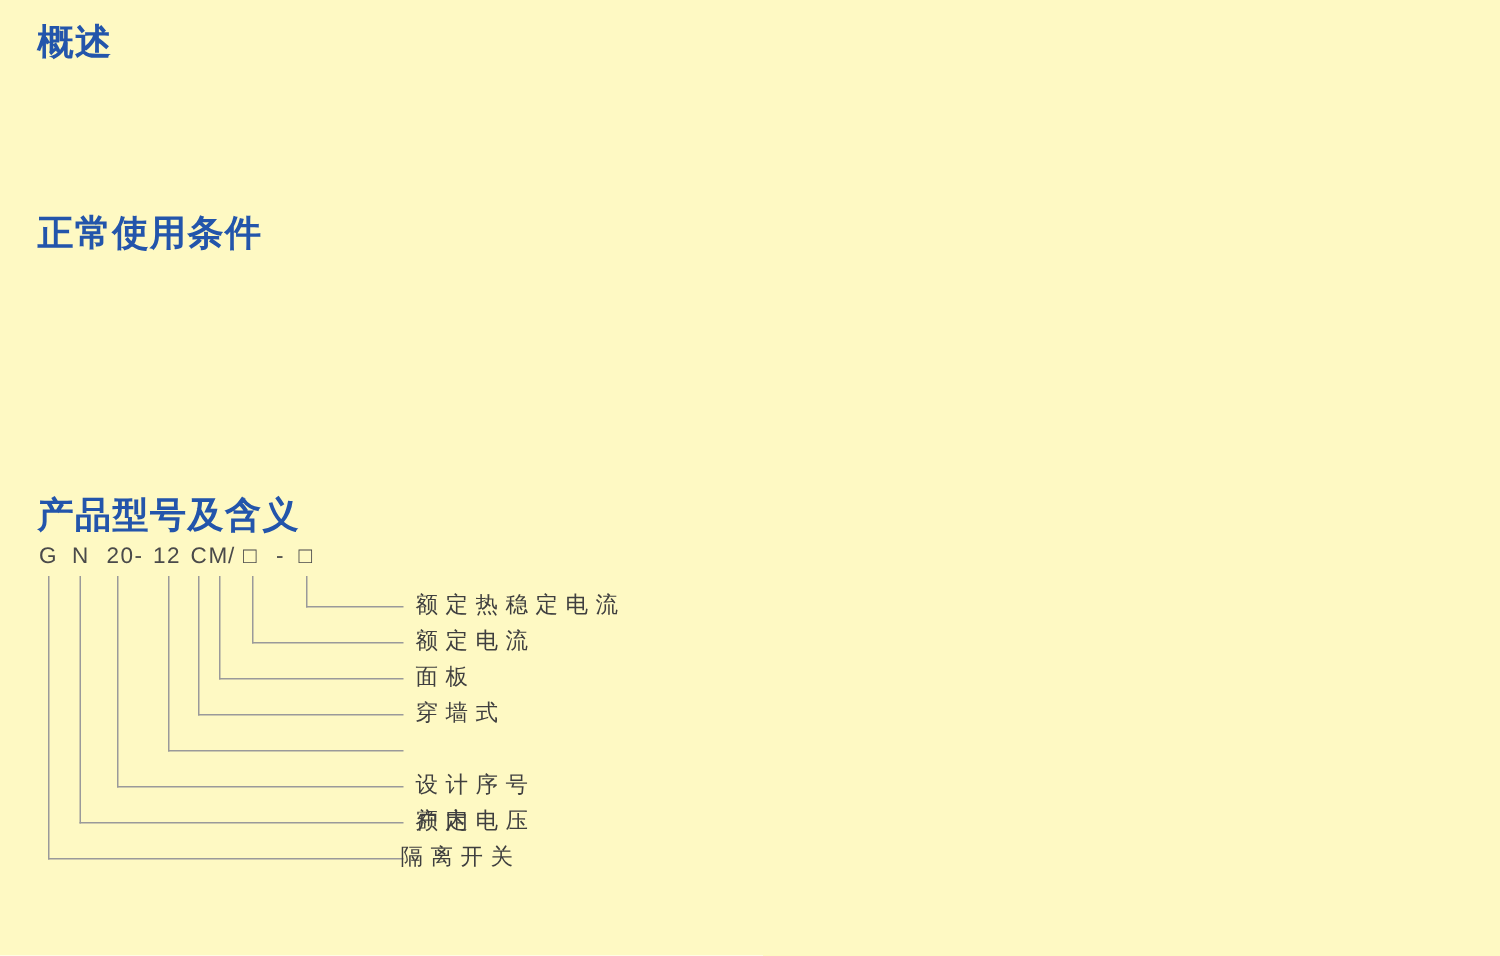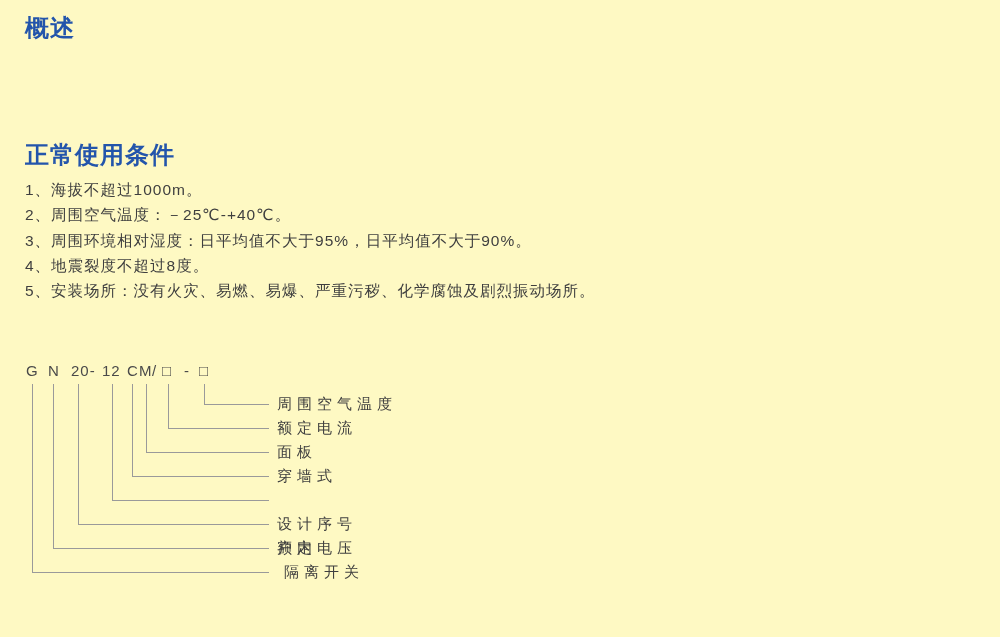--- a/index.html
+++ b/index.html
@@ -45,51 +45,45 @@
 </head>
 <body>
 
 <div class="page">
 
   <div class="sec-title" id="title-overview">概述</div>
 
 
   <div class="sec-title" id="title-conditions">正常使用条件</div>
 
-  <div class="cond-list">
-    <div>1、海拔不超过1000m。</div>
-    <div>2、周围空气温度：－25℃-+40℃。</div>
-    <div>3、周围环境相对湿度：日平均值不大于95%，日平均值不大于90%。</div>
-    <div>4、地震裂度不超过8度。</div>
-    <div>5、安装场所：没有火灾、易燃、易爆、严重污秽、化学腐蚀及剧烈振动场所。</div>
-  </div>
 
+  <div class="sec-title" id="title-model">产品型号及含义</div>
 
   <div id="diagram">
     <span class="seg" style="left:26px">G</span>
     <span class="seg" style="left:48px">N</span>
     <span class="seg" style="left:71px">20-</span>
     <span class="seg" style="left:102px">12</span>
     <span class="seg" style="left:127px">C</span>
     <span class="seg" style="left:139px">M</span>
     <span class="seg" style="left:152px">/</span>
     <span class="seg" style="left:162px">□</span>
     <span class="seg" style="left:184px">-</span>
     <span class="seg" style="left:199px">□</span>
   <div class="lshape" style="left: 32px; top: 384px; width: 236px; height: 188px;"></div>
-      <div class="mlabel" style="left: 284px; top: 562px;">隔离开关</div>
+      <div class="mlabel" style="left: 267px; top: 562px;">隔离开关</div>
       <div class="lshape" style="left: 53px; top: 384px; width: 215px; height: 164px;"></div>
       <div class="mlabel" style="left: 277px; top: 538px;">户内</div>
       <div class="lshape" style="left: 78px; top: 384px; width: 190px; height: 140px;"></div>
       <div class="mlabel" style="left: 277px; top: 514px;">设计序号</div>
       <div class="lshape" style="left: 112px; top: 384px; width: 156px; height: 116px;"></div>
       <div class="mlabel" style="left: 277px; top: 490px; margin-top: 48px;">额定电压</div>
       <div class="lshape" style="left: 132px; top: 384px; width: 136px; height: 92px;"></div>
       <div class="mlabel" style="left: 277px; top: 466px;">穿墙式</div>
       <div class="lshape" style="left: 146px; top: 384px; width: 122px; height: 68px;"></div>
       <div class="mlabel" style="left: 277px; top: 442px;">面板</div>
       <div class="lshape" style="left: 168px; top: 384px; width: 100px; height: 44px;"></div>
       <div class="mlabel" style="left: 277px; top: 418px;">额定电流</div>
       <div class="lshape" style="left: 204px; top: 384px; width: 64px; height: 20px;"></div>
-      <div class="mlabel" style="left: 277px; top: 394px;">周围空气温度</div>
+      <div class="mlabel" style="left: 277px; top: 394px;">额定热稳定电流</div>
     </div>
 
 </div>
 
 </body></html>

